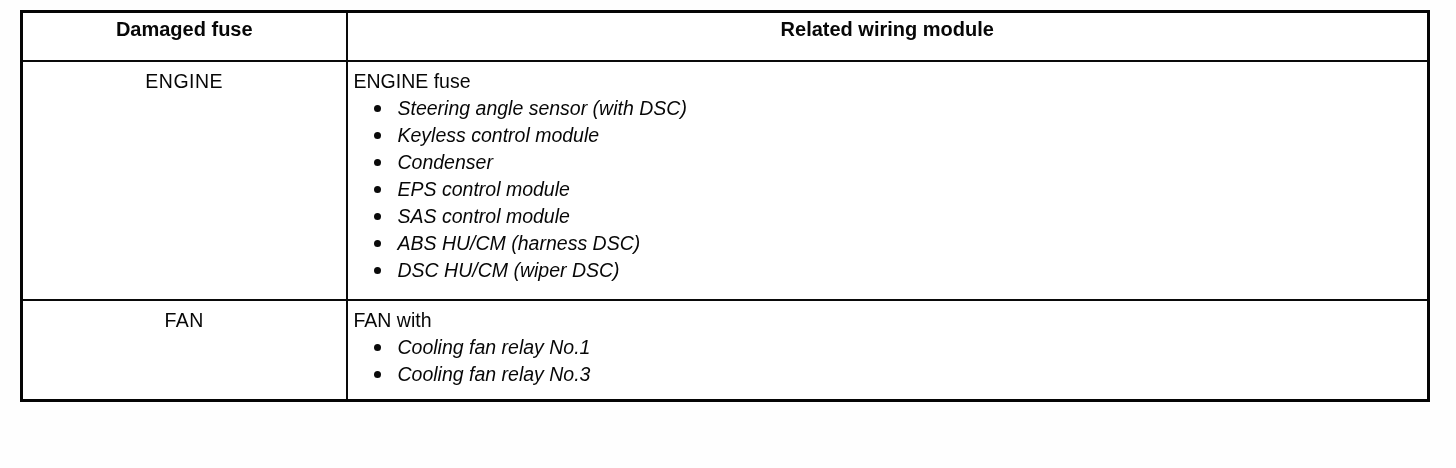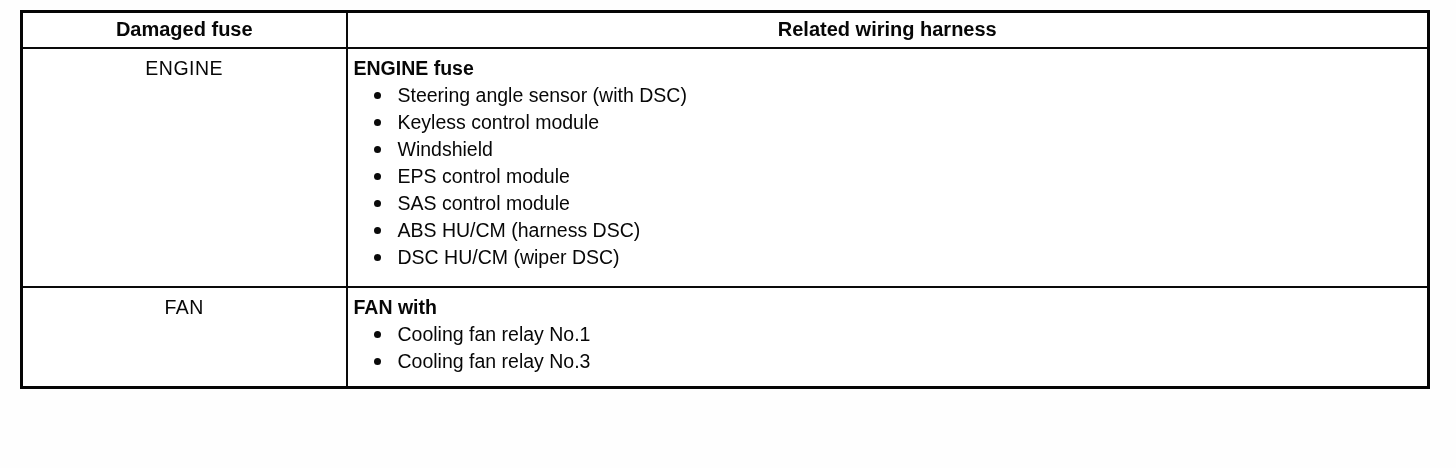--- a/index.html
+++ b/index.html
@@ -30,45 +30,46 @@
   .fuse-table td {
     border: 2px solid #0a0a0a;
     vertical-align: top;
     font-size: 19.5px;
   }
   .fuse-table col.c-fuse   { width: 325px; }
   .fuse-table th {
     font-weight: bold;
     font-size: 20px;
     text-align: center;
-    padding: 4px 2px 6px 2px;
+    padding: 4px 2px 19px 2px;
     line-height: 24px;
   }
   td.fuse-cell {
     text-align: center;
     padding-top: 8px;
     letter-spacing: 0.5px;
   }
   td.harness-cell {
     padding: 6px 10px 4px 6px;
   }
   .harness-title {
-    font-weight: bold;
+    font-weight: normal;
     line-height: 27px;
     display: block;
   }
   ul.harness-list {
     list-style: none;
     margin: 0;
     padding: 0;
   }
   ul.harness-list li {
     position: relative;
     padding-left: 44px;
     line-height: 27px;
+    font-style: italic;
   }
   .bullet {
     position: absolute;
     left: 20px;
     top: 10px;
     width: 7px;
     height: 7px;
     border-radius: 50%;
     background: #0a0a0a;
   }
@@ -81,32 +82,32 @@
 
 <div class="scan-page">
   <table class="fuse-table">
     <colgroup>
       <col class="c-fuse">
       <col class="c-harness">
     </colgroup>
     <thead>
       <tr>
         <th>Damaged fuse</th>
-        <th>Related wiring harness</th>
+        <th>Related wiring module</th>
       </tr>
     </thead>
     <tbody>
       <tr class="row-engine">
         <td class="fuse-cell">ENGINE</td>
         <td class="harness-cell">
           <span class="harness-title">ENGINE fuse</span>
           <ul class="harness-list">
             <li><span class="bullet"></span><span>Steering angle sensor (with DSC)</span></li>
             <li><span class="bullet"></span><span>Keyless control module</span></li>
-            <li><span class="bullet"></span><span>Windshield</span></li>
+            <li><span class="bullet"></span><span>Condenser</span></li>
             <li><span class="bullet"></span><span>EPS control module</span></li>
             <li><span class="bullet"></span><span>SAS control module</span></li>
             <li><span class="bullet"></span><span>ABS HU/CM (harness DSC)</span></li>
             <li><span class="bullet"></span><span>DSC HU/CM (wiper DSC)</span></li>
           </ul>
         </td>
       </tr>
       <tr class="row-fan">
         <td class="fuse-cell">FAN</td>
         <td class="harness-cell">

